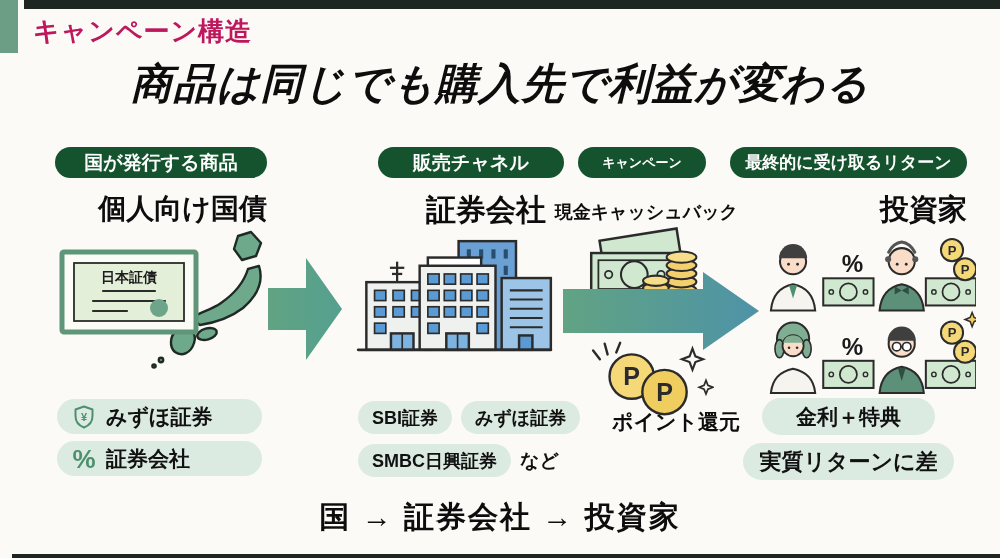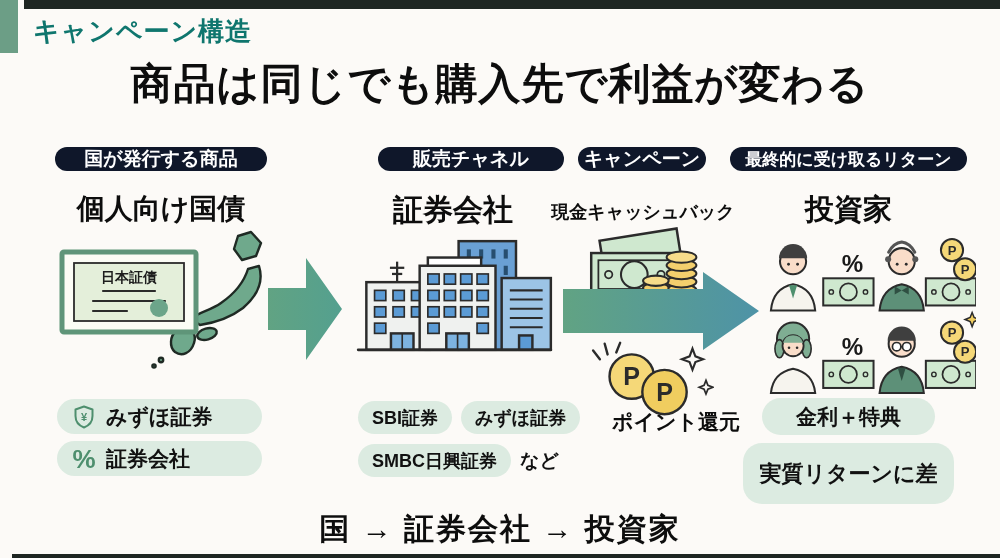--- a/index.html
+++ b/index.html
@@ -13,40 +13,40 @@
     background:#fcfaf7;
     overflow:hidden;
     color:#141414;
   }
   .top-bar{position:absolute;left:24px;right:0;top:0;height:9px;background:#1e2622;}
   .corner-accent{position:absolute;left:0;top:0;width:18px;height:53px;background:#6c9e86;}
   .bottom-bar{position:absolute;left:12px;right:0;bottom:0;height:4px;background:#1e2622;}
 
   .kicker{
     position:absolute;left:33px;top:14px;
-    font-size:26px;font-weight:800;letter-spacing:1px;color:#0f766e;
+    font-size:26px;font-weight:800;letter-spacing:1px;color:#be185d;
   }
   .title{
     position:absolute;left:0;right:0;top:56px;margin:0;
-    text-align:center;font-size:42px;font-weight:800;letter-spacing:1px;color:#0d0d0d;
+    text-align:center;font-size:42px;font-weight:800;letter-spacing:1px;color:#0d0d0d;font-style:italic;
   }
 
   .pill{
-    position:absolute;top:147px;height:24px;
-    background:#0f172a;border-radius:17px;
+    position:absolute;top:147px;height:31px;
+    background:#14532d;border-radius:17px;
     color:#ffffff;font-weight:800;
     display:flex;align-items:center;justify-content:center;
   }
   .pill-product{left:55px;width:212px;font-size:19px;}
   .pill-channel{left:378px;width:186px;font-size:19px;}
-  .pill-campaign{left:578px;width:128px;font-size:19px;}
+  .pill-campaign{left:578px;width:128px;font-size:13px;}
   .pill-return{left:730px;width:237px;font-size:17px;}
 
   .heading{
-    position:absolute;top:190px;text-align:center;font-weight:800;color:#0d0d0d;
+    position:absolute;top:190px;text-align:right;font-weight:800;color:#0d0d0d;
   }
   .heading-product{left:55px;width:212px;font-size:28px;}
   .heading-channel{left:360px;width:186px;font-size:30px;}
   .heading-campaign{left:548px;width:190px;font-size:18px;top:200px;}
   .heading-return{left:730px;width:237px;font-size:29px;}
 
   .illus{position:absolute;}
   .illus-cert{left:55px;top:226px;}
   .illus-buildings{left:352px;top:234px;}
   .illus-money{left:583px;top:222px;}
@@ -72,25 +72,25 @@
   .badge-suffix{font-size:19px;font-weight:800;color:#111;}
 
   .caption-points{
     position:absolute;left:550px;top:408px;width:190px;
     text-align:right;font-size:21px;font-weight:700;color:#0d0d0d;
   }
 
   .badges-return{position:absolute;left:730px;top:398px;width:237px;display:flex;flex-direction:column;align-items:center;gap:8px;justify-content:space-between;}
   .badges-return .badge{height:37px;justify-content:center;border-radius:19px;}
   .badges-return .badge.b1{font-size:21px;padding:0 34px;}
-  .badges-return .badge.b2{font-size:22px;padding:12px 16px;}
+  .badges-return .badge.b2{font-size:22px;padding:0 16px;}
 
   .footer-flow{
     position:absolute;left:0;right:0;top:497px;
-    text-align:center;font-size:30px;font-weight:800;color:#0d0d0d;letter-spacing:2px;margin-top:12px;
+    text-align:center;font-size:30px;font-weight:800;color:#0d0d0d;letter-spacing:2px;
   }
 </style>
 </head>
 <body>
 
 <div class="slide">
   <div class="top-bar"></div>
   <div class="corner-accent"></div>
   <div class="bottom-bar"></div>
 

